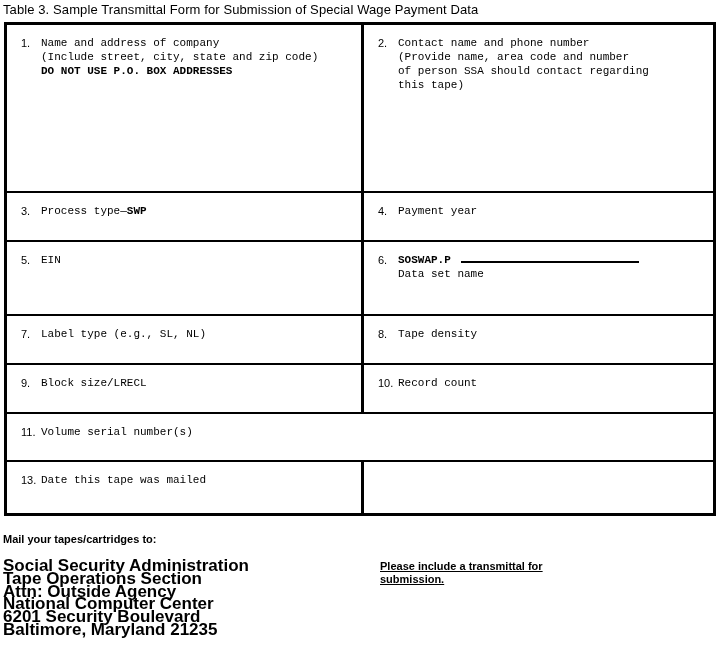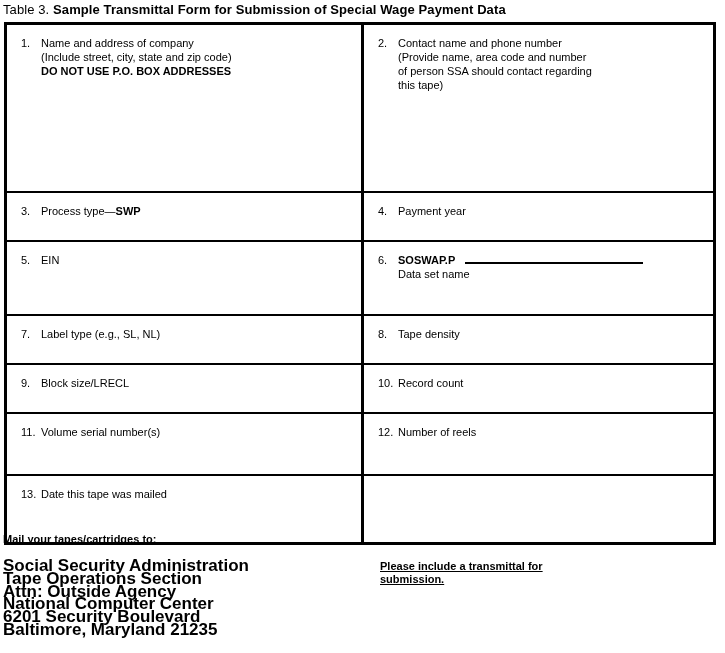--- a/index.html
+++ b/index.html
@@ -11,43 +11,43 @@
     position:relative;
     overflow:hidden;
   }
   .page { position:absolute; inset:0; }
 
   .title {
     position:absolute; left:3px; top:2px;
     font-size:13px; line-height:15px; letter-spacing:0.1px;
     white-space:nowrap;
   }
-  .title .b { font-weight:bold; }
+  .title .b { font-weight:normal; }
 
   .form-table {
     position:absolute; left:4px; top:22px; width:712px;
     border:3px solid #000;
     background:#fff;
   }
   .row { display:flex; border-top:2px solid #000; }
   .row.first { border-top:none; }
   .cell { font-size:11px; line-height:14px; padding:11px 8px 0 14px; }
   .cell-left  { width:354px; flex:0 0 354px; }
   .cell-right { flex:1; border-left:3px solid #000; }
   .h-r1 { height:166px; }
   .h-r2 { height:47px; }
   .h-r3 { height:72px; }
   .h-r4 { height:47px; }
   .h-r5 { height:47px; }
-  .h-r6 { height:60px; }
-  .h-r7 { height:66px; }
+  .h-r6 { height:46px; }
+  .h-r7 { height:51px; }
 
   .cell-inner { display:flex; }
   .num { flex:0 0 20px; }
-  .content { flex:1; }
+  .content { flex:1;font-family:Liberation Mono, monospace; }
   .b { font-weight:bold; }
 
   .fill-line {
     display:inline-block;
     width:178px; height:10px;
     border-bottom:2px solid #000;
     margin-left:10px;
     vertical-align:baseline;
   }
 
@@ -164,26 +164,20 @@
           <div class="content">Record count</div>
         </div>
       </div>
     </div>
 
     <div class="row">
       <div class="cell cell-left h-r6">
         <div class="cell-inner">
           <span class="num">11.</span>
           <div class="content">Volume serial number(s)</div>
-        </div>
-      </div>
-      <div class="cell cell-right h-r6">
-        <div class="cell-inner">
-          <span class="num">12.</span>
-          <div class="content">Number of reels</div>
         </div>
       </div>
     </div>
 
     <div class="row">
       <div class="cell cell-left h-r7">
         <div class="cell-inner">
           <span class="num">13.</span>
           <div class="content">Date this tape was mailed</div>
         </div>

